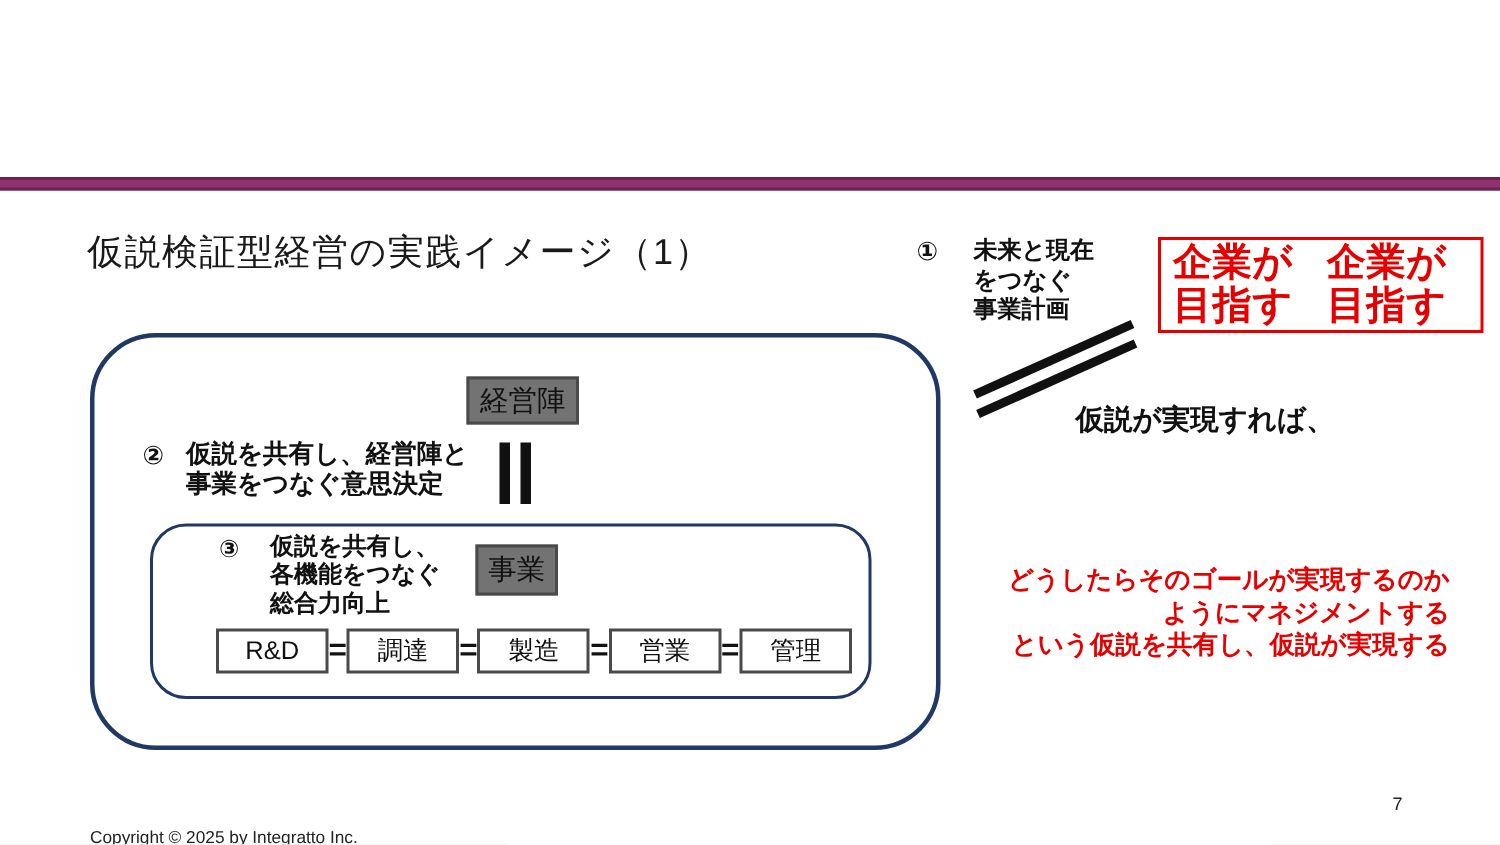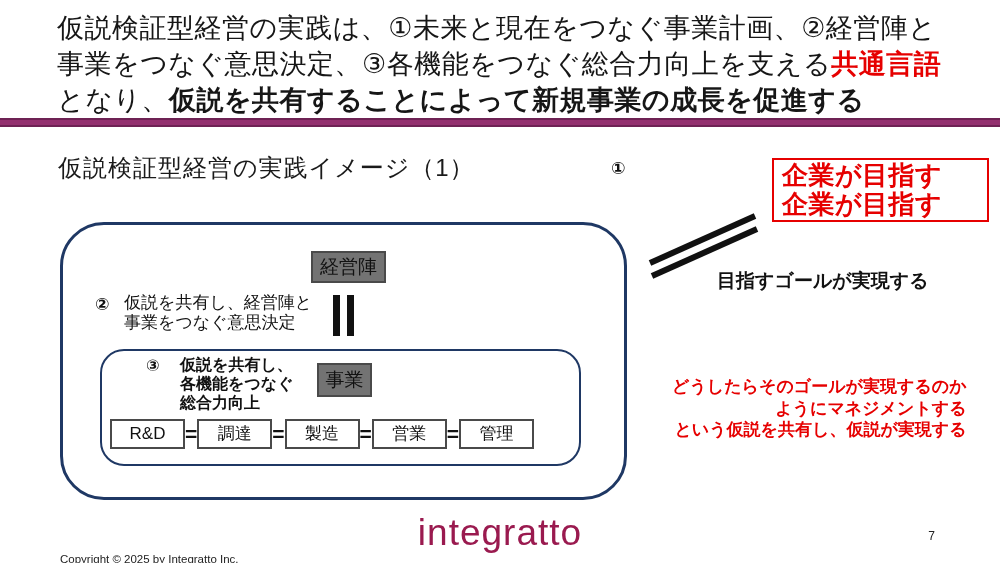--- a/index.html
+++ b/index.html
@@ -25,21 +25,21 @@
   .subtitle {
     position:absolute; left:58px; top:152px;
     font-size:24px; color:#1a1a1a; letter-spacing:1px;
   }
   
   .ann1-num { position:absolute; left:611px; top:158px; font-size:17px; font-weight:bold; }
   .ann1-text { position:absolute; left:649px; top:158px; font-size:16px; font-weight:bold; line-height:19.5px; }
   .goal-box {
     position:absolute; left:772px; top:158px; width:217px; height:64px;
     border:2.5px solid #e60000; background:#fff;
-    display:flex; flex-direction:column; justify-content:center;
+    display:flex; flex-direction:row; justify-content:center;
     padding-left:8px;
   }
   .goal-box div { color:#e60000; font-weight:bold; font-size:26px; line-height:29px; letter-spacing:0.5px; }
   .diag-eq { position:absolute; left:637px; top:208px; }
   .hyp-note { position:absolute; left:717px; top:269px; font-size:19px; font-weight:bold; line-height:23px; color:#111; }
   .red-note { position:absolute; left:672px; top:376px; font-size:17px; font-weight:bold; line-height:21.5px; color:#e60000;text-align:right; }
   
   .outer-frame {
     position:absolute; left:60px; top:222px; width:567px; height:278px;
     border:3px solid #1f3864; border-radius:44px; background:#fff;
@@ -49,70 +49,72 @@
     border:2.5px solid #1f3864; border-radius:24px; background:#fff;
   }
   .small-box {
     position:absolute; border:2px solid #4a4a4a; background:#737373;
     display:flex; align-items:center; justify-content:center;
     font-size:19px; color:#111;
   }
   .mgmt-box { left:311px; top:251px; width:75px; height:32px; }
   .biz-box  { left:317px; top:363px; width:55px; height:34px; }
   .ann2-num { position:absolute; left:95px; top:294px; font-size:17px; font-weight:bold; }
-  .ann2-text { position:absolute; left:124px; top:293px; font-size:17px; font-weight:normal; line-height:20px; }
+  .ann2-text { position:absolute; left:124px; top:293px; font-size:17px; font-weight:bold; line-height:20px; }
   .ann3-num { position:absolute; left:146px; top:356px; font-size:16px; font-weight:bold; }
   .ann3-text { position:absolute; left:180px; top:355px; font-size:16px; font-weight:bold; line-height:19px; }
   .vbars { position:absolute; left:333px; top:295px; display:flex; gap:7px; }
   .vbars span { display:block; width:7px; height:41px; background:#111; }
   .func-row {
     position:absolute; left:110px; top:418px; width:458px; height:31px;
-    display:flex; align-items:center; justify-content:flex-start;
+    display:flex; align-items:center; justify-content:flex-end;
   }
   .func-box {
     width:75px; height:30px; border:2px solid #4a4a4a; background:#fff;
     display:flex; align-items:center; justify-content:center;
     font-size:17px; color:#111;
   }
   .eq { font-size:21px; font-weight:bold; color:#111; }
   
   .copyright { position:absolute; left:60px; top:529px; font-size:11.5px; color:#222;margin-top:24px; }
   .logo {
     position:absolute; left:0; top:512px; width:1000px; text-align:center;
     font-size:37px; color:#9a1a4f; letter-spacing:1px; font-weight:400;
   }
   .page-num { position:absolute; right:65px; top:529px; font-size:12px; color:#222; }
 </style>
 </head>
 <body>
 
 <div class="slide">
 
-  <div class="title">
-    <span>仮説検証型経営の実践は、①未来と現在をつなぐ事業計画、②経営陣と事業をつなぐ意思決定、③各機能をつなぐ総合力向上を支える</span><span class="hl">共通言語</span><span>となり、</span><span class="bold">仮説を共有することによって新規事業の成長を促進する</span>
-  </div>
 
   <div class="divider"></div>
 
   <div class="subtitle">仮説検証型経営の実践イメージ（1）</div>
 
   <div class="ann1-num">①</div>
+  <div class="ann1-text">
+    <div>未来と現在</div>
+    <div>をつなぐ</div>
+    <div>事業計画</div>
+  </div>
 
   <div class="goal-box">
     <div>企業が目指す</div>
     <div>企業が目指す</div>
   </div>
 
   <svg class="diag-eq" width="130" height="75" viewBox="0 0 130 75">
     <line x1="13" y1="55" x2="118" y2="8" stroke="#111" stroke-width="6"></line>
     <line x1="15" y1="68" x2="120" y2="21" stroke="#111" stroke-width="6"></line>
   </svg>
 
   <div class="hyp-note">
-    <div>目指すゴールが実現する</div>
+    <div>仮説が実現すれば、</div>
   </div>
 
   <div class="red-note">
     <div>どうしたらそのゴールが実現するのか</div>
     <div>ようにマネジメントする</div>
     <div>という仮説を共有し、仮説が実現する</div>
   </div>
 
   <div class="outer-frame"></div>
   <div class="inner-frame"></div>
@@ -145,16 +147,15 @@
     <div class="func-box">調達</div>
     <div class="eq">=</div>
     <div class="func-box">製造</div>
     <div class="eq">=</div>
     <div class="func-box">営業</div>
     <div class="eq">=</div>
     <div class="func-box">管理</div>
   </div>
 
   <div class="copyright">Copyright ©  2025 by Integratto Inc.</div>
-  <div class="logo">integratto</div>
   <div class="page-num">7</div>
 
 </div>
 
 </body></html>

